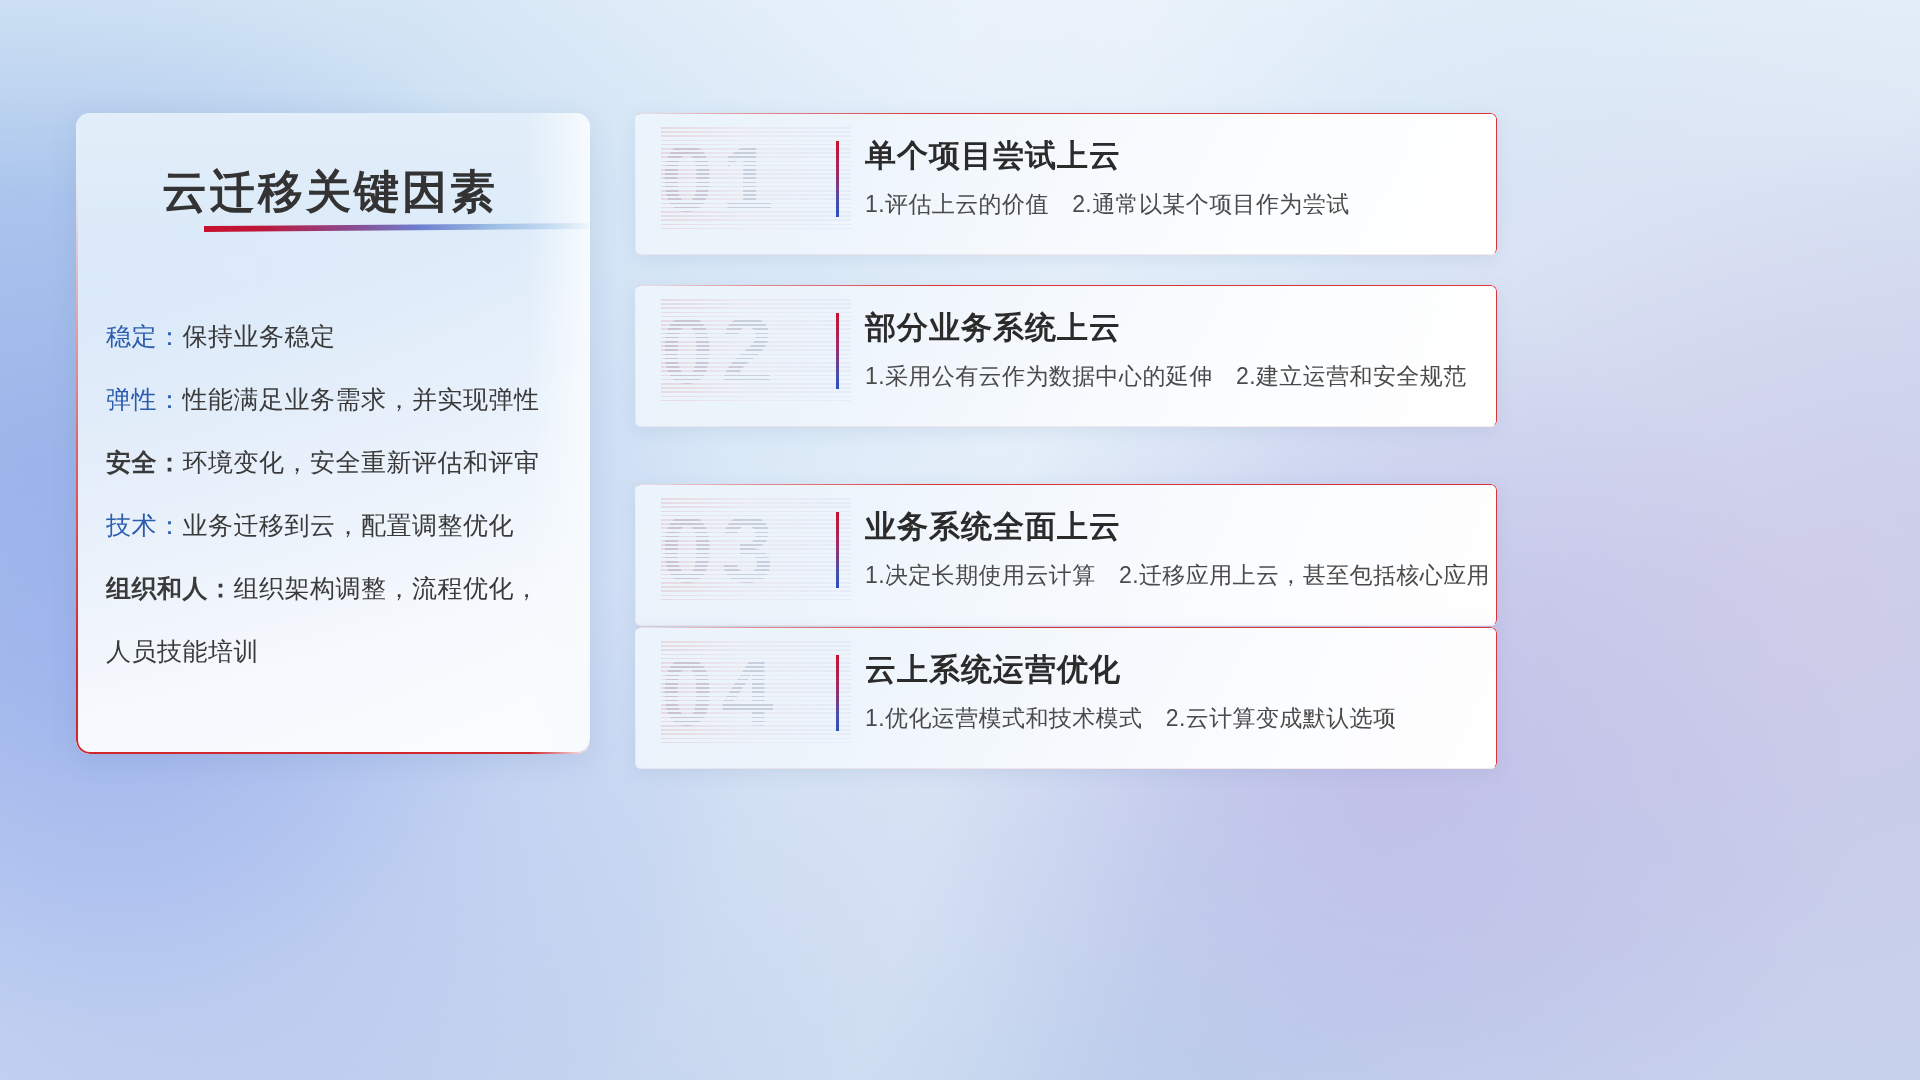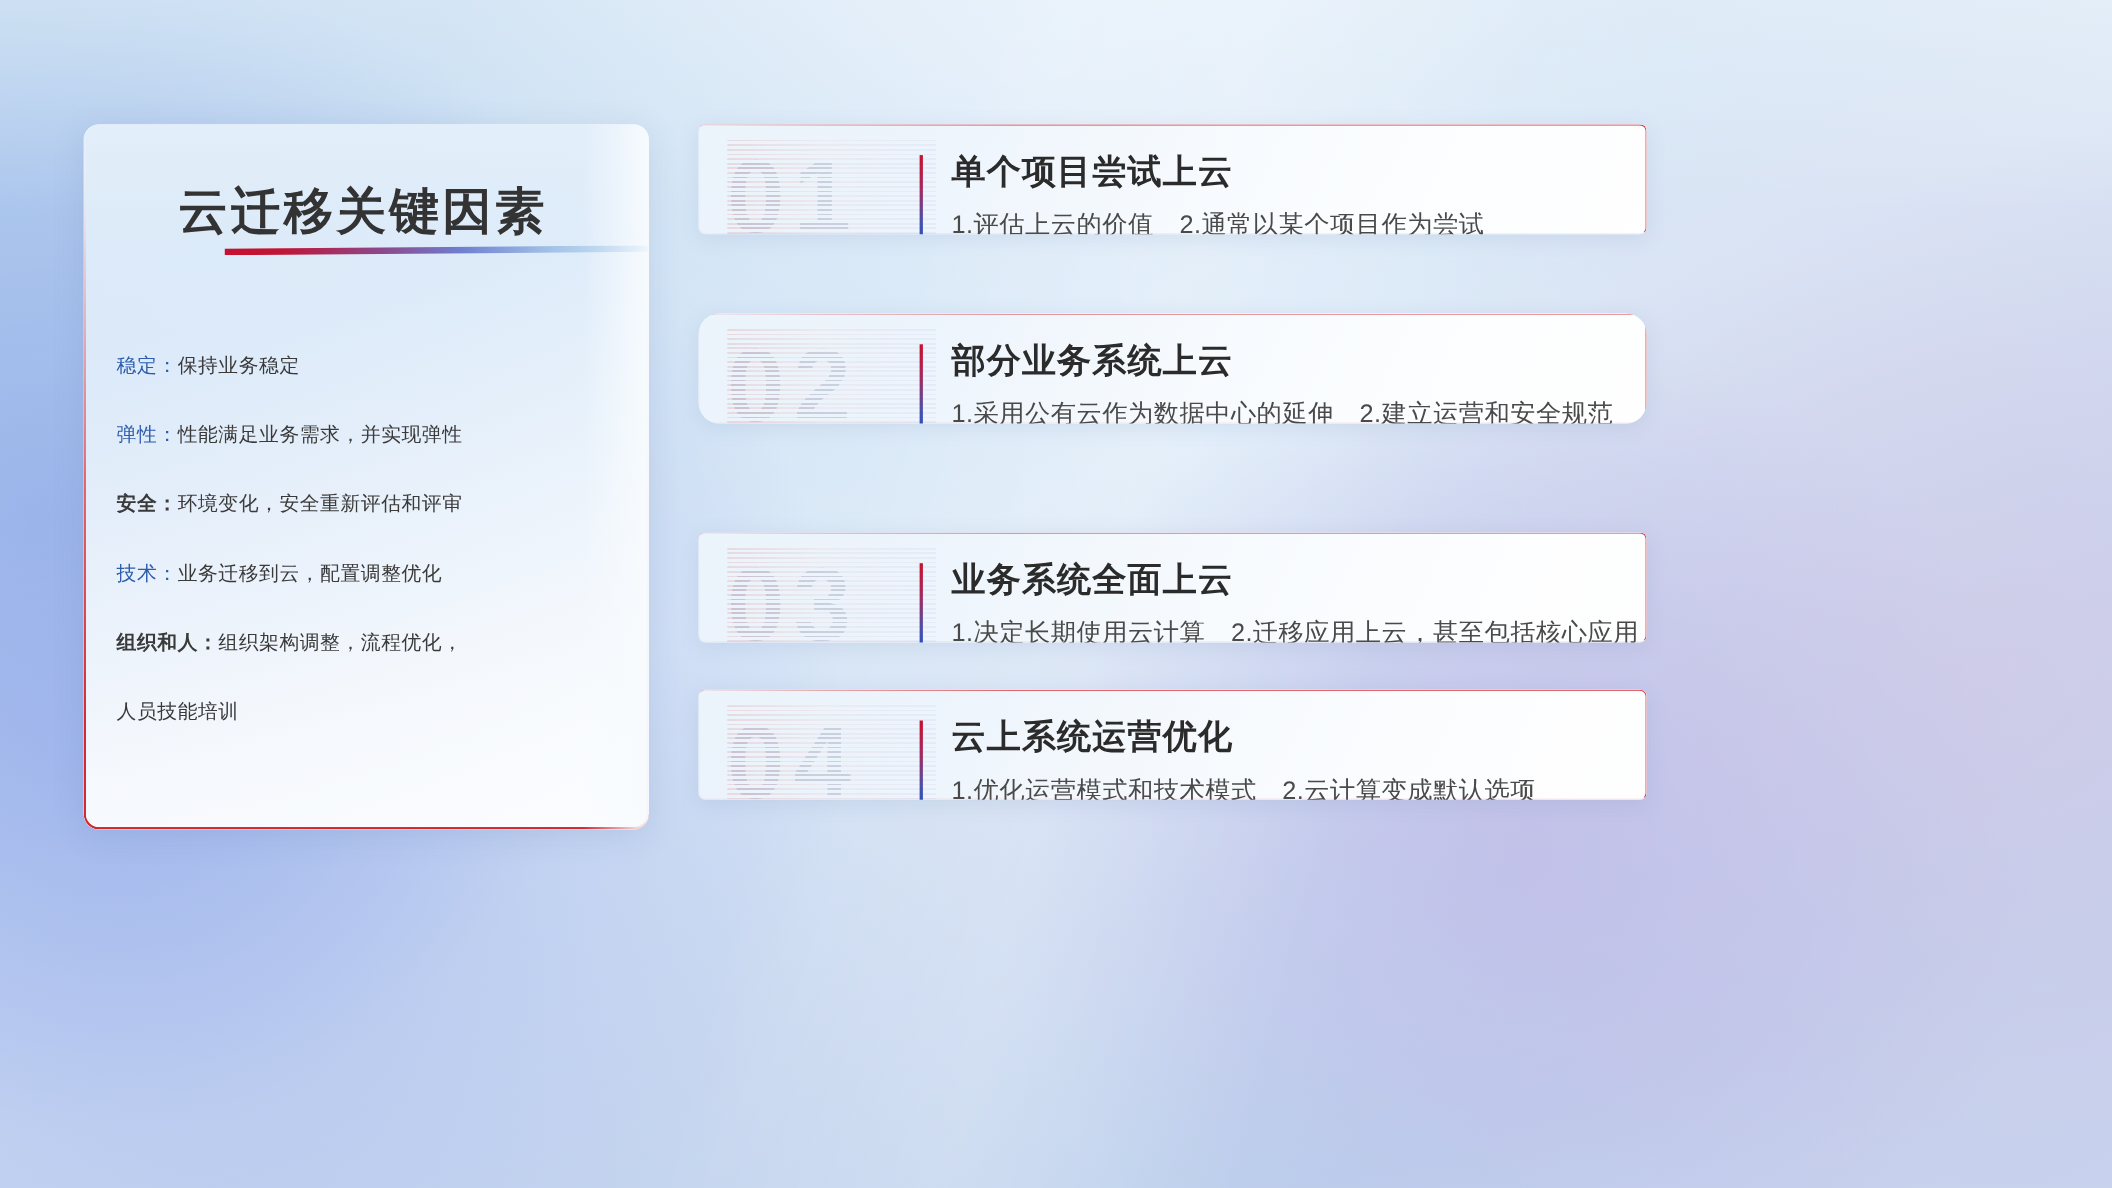--- a/index.html
+++ b/index.html
@@ -132,39 +132,39 @@
         #8b4a8e 38%,
         #6f7fd0 56%,
         #9fc0e6 76%,
         rgba(216,233,247,0.25) 100%);
     clip-path: polygon(0 34%, 100% 0, 100% 66%, 0 100%);
   }
 
   .kv-row {
     position: absolute;
     left: 30px;
-    font-size: 18px;
+    font-size: 25px;
     color: #3a3a3a;
     white-space: nowrap;
     letter-spacing: 0.5px;
   }
   .kv-key {
     color: #2b5cad;
   }
   .kv-key.plain {
     color: #3a3a3a;
     font-weight: bold;
   }
 
   
   .step-card {
     position: absolute;
     left: 635px;
     width: 862px;
-    height: 100px;
+    height: 142px;
     border-radius: 6px;
     overflow: hidden;
     background: linear-gradient(118deg,
         rgba(230,240,250,0.96) 0%,
         rgba(238,245,252,0.96) 26%,
         rgba(248,251,254,0.97) 55%,
         rgba(253,254,255,0.98) 78%,
         rgba(255,255,255,0.99) 100%);
     box-shadow: 0 4px 18px rgba(90,120,170,0.13);
   }
@@ -291,21 +291,21 @@
 <div class="step-card" style="top:113px;">
   <div class="card-edge"></div>
   <div class="card-edge-fade"></div>
   <div class="card-number">01</div>
   <div class="card-number-tint"></div>
   <div class="card-divider"></div>
   <div class="card-title">单个项目尝试上云</div>
   <div class="card-desc">1.评估上云的价值　2.通常以某个项目作为尝试</div>
 </div>
 
-<div class="step-card" style="top:285px;border-radius:19px;">
+<div class="step-card" style="top:285px;">
   <div class="card-edge"></div>
   <div class="card-edge-fade"></div>
   <div class="card-number">02</div>
   <div class="card-number-tint"></div>
   <div class="card-divider"></div>
   <div class="card-title">部分业务系统上云</div>
   <div class="card-desc">1.采用公有云作为数据中心的延伸　2.建立运营和安全规范</div>
 </div>
 
 <div class="step-card" style="top:456px;margin-top:28px;">

